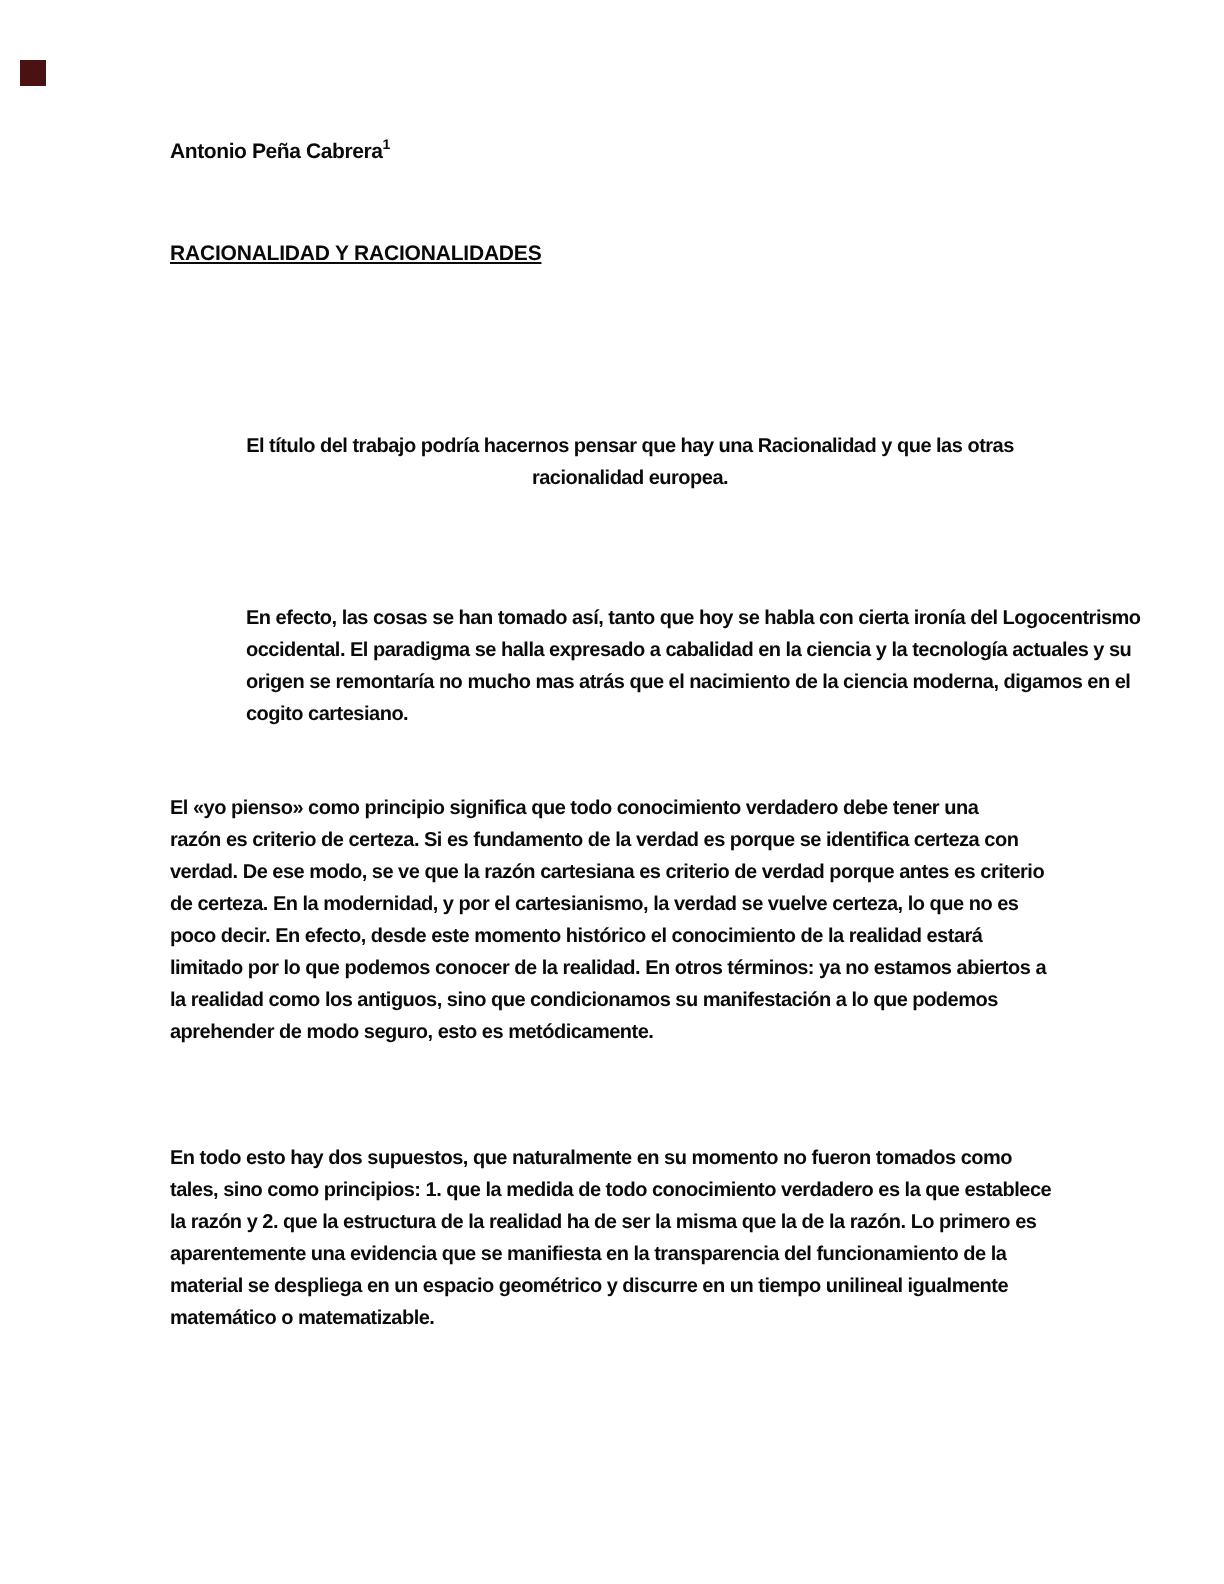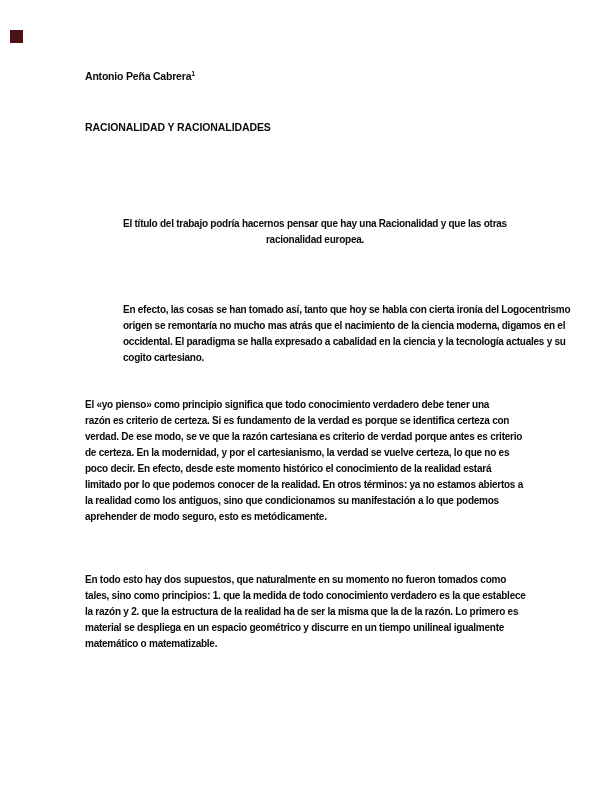--- a/index.html
+++ b/index.html
@@ -38,20 +38,21 @@
     line-height: 0;
   }
   .doc-title {
     position: absolute;
     left: 85px;
     top: 121px;
     font-size: 10.5px;
     font-weight: 700;
     letter-spacing: -0.1px;
     white-space: nowrap;
+    text-decoration: underline;
   }
   .para {
     position: absolute;
     left: 85px;
     width: 460px;
     font-size: 10px;
     font-weight: 700;
     letter-spacing: -0.25px;
   }
   .para .line {
@@ -76,35 +77,36 @@
   </div>
 
   <div class="doc-title">RACIONALIDAD Y RACIONALIDADES</div>
 
   <div class="para para-0">
       <div class="line">El título del trabajo podría hacernos pensar que hay una Racionalidad y que las otras</div>
       <div class="line">racionalidad europea.</div>
     </div>
   <div class="para para-1">
       <div class="line">En efecto, las cosas se han tomado así, tanto que hoy se habla con cierta ironía del Logocentrismo</div>
+      <div class="line">occidental. El paradigma se halla expresado a cabalidad en la ciencia y la tecnología actuales y su</div>
       <div class="line">origen se remontaría no mucho mas atrás que el nacimiento de la ciencia moderna, digamos en el</div>
-      <div class="line">occidental. El paradigma se halla expresado a cabalidad en la ciencia y la tecnología actuales y su</div>
       <div class="line">cogito cartesiano.</div>
     </div>
   <div class="para para-2">
       <div class="line">El «yo pienso» como principio significa que todo conocimiento verdadero debe tener una</div>
       <div class="line">razón es criterio de certeza. Si es fundamento de la verdad es porque se identifica certeza con</div>
       <div class="line">verdad. De ese modo, se ve que la razón cartesiana es criterio de verdad porque antes es criterio</div>
       <div class="line">de certeza. En la modernidad, y por el cartesianismo, la verdad se vuelve certeza, lo que no es</div>
       <div class="line">poco decir. En efecto, desde este momento histórico el conocimiento de la realidad estará</div>
       <div class="line">limitado por lo que podemos conocer de la realidad. En otros términos: ya no estamos abiertos a</div>
       <div class="line">la realidad como los antiguos, sino que condicionamos su manifestación a lo que podemos</div>
       <div class="line">aprehender de modo seguro, esto es metódicamente.</div>
     </div>
   <div class="para para-3">
       <div class="line">En todo esto hay dos supuestos, que naturalmente en su momento no fueron tomados como</div>
       <div class="line">tales, sino como principios: 1. que la medida de todo conocimiento verdadero es la que establece</div>
       <div class="line">la razón y 2. que la estructura de la realidad ha de ser la misma que la de la razón. Lo primero es</div>
+      <div class="line">aparentemente una evidencia que se manifiesta en la transparencia del funcionamiento de la</div>
       <div class="line">material se despliega en un espacio geométrico y discurre en un tiempo unilineal igualmente</div>
       <div class="line">matemático o matematizable.</div>
     </div>
 
 </div>
 
 </body></html>

